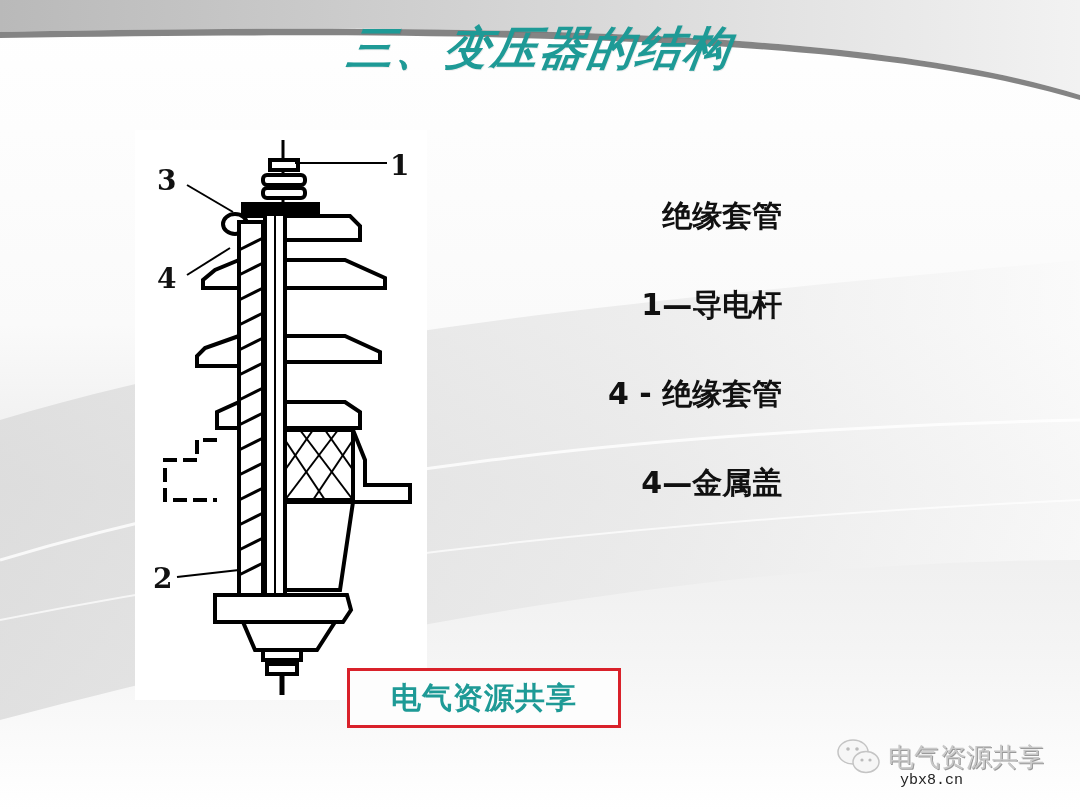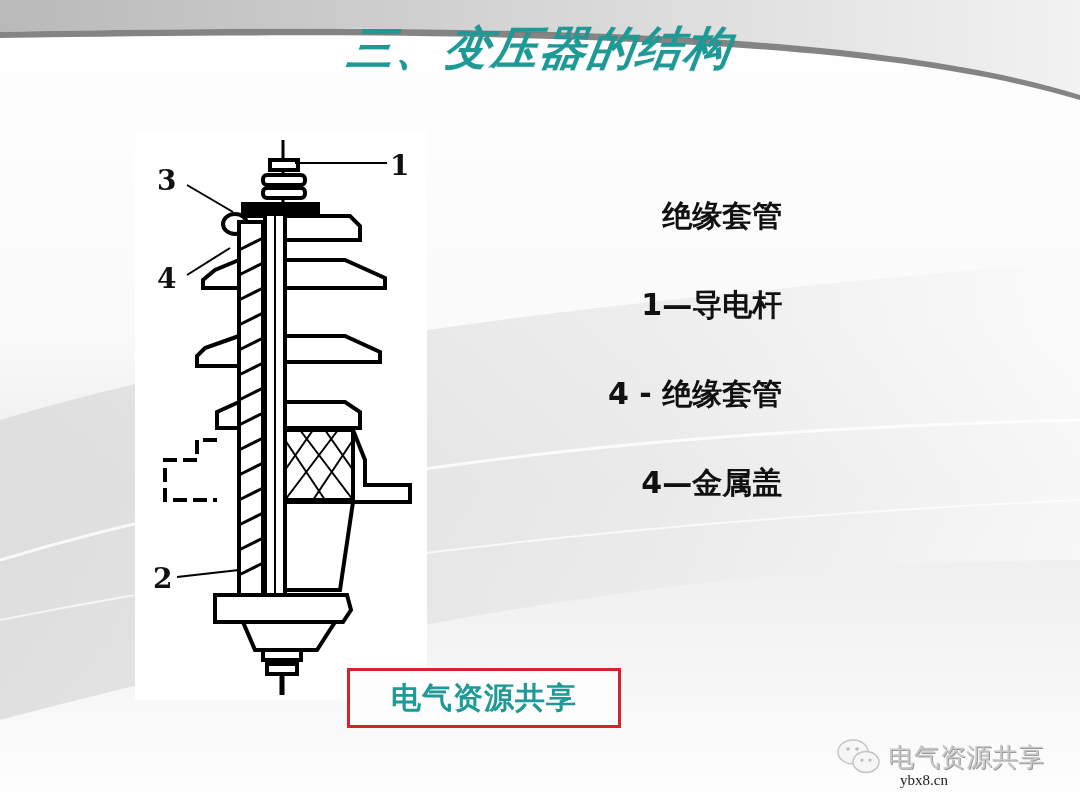--- a/index.html
+++ b/index.html
@@ -26,21 +26,21 @@
     .legend-item { font-size: 30px; font-weight: bold; margin: 0 0 48px 12px; white-space: nowrap; }
     .caption-box {
       position: absolute; left: 347px; top: 668px; width: 274px; height: 60px;
       border: 3px solid #d9212a; background: #fdfdfd; box-sizing: border-box;
       display: flex; align-items: center; justify-content: center;
     }
     .caption-text { font-size: 30px; font-weight: bold; color: #1e9a96; letter-spacing: 1px; }
     .watermark { position: absolute; left: 836px; top: 736px; display: flex; align-items: center; }
     .wm-icon { width: 46px; height: 42px; }
     .wm-text { font-size: 26px; color: #c8c8c8; margin-left: 6px; text-shadow: 1px 1px 0 #9a9a9a; }
-    .wm-url { position: absolute; left: 900px; top: 772px; font-family: Liberation Serif, serif; font-size: 15px; color: #222; text-align: right; }
+    .wm-url { position: absolute; left: 900px; top: 772px; font-family: Liberation Mono, monospace; font-size: 15px; color: #222; text-align: right; }
   </style>
 </head>
 <body>
 
 <div class="slide">
 
   <svg class="bg-top" viewBox="0 0 1080 140" preserveAspectRatio="none">
     <defs>
       <linearGradient id="gtop" x1="0" y1="0" x2="1" y2="0">
         <stop offset="0" stop-color="#b9b9b9"></stop>

